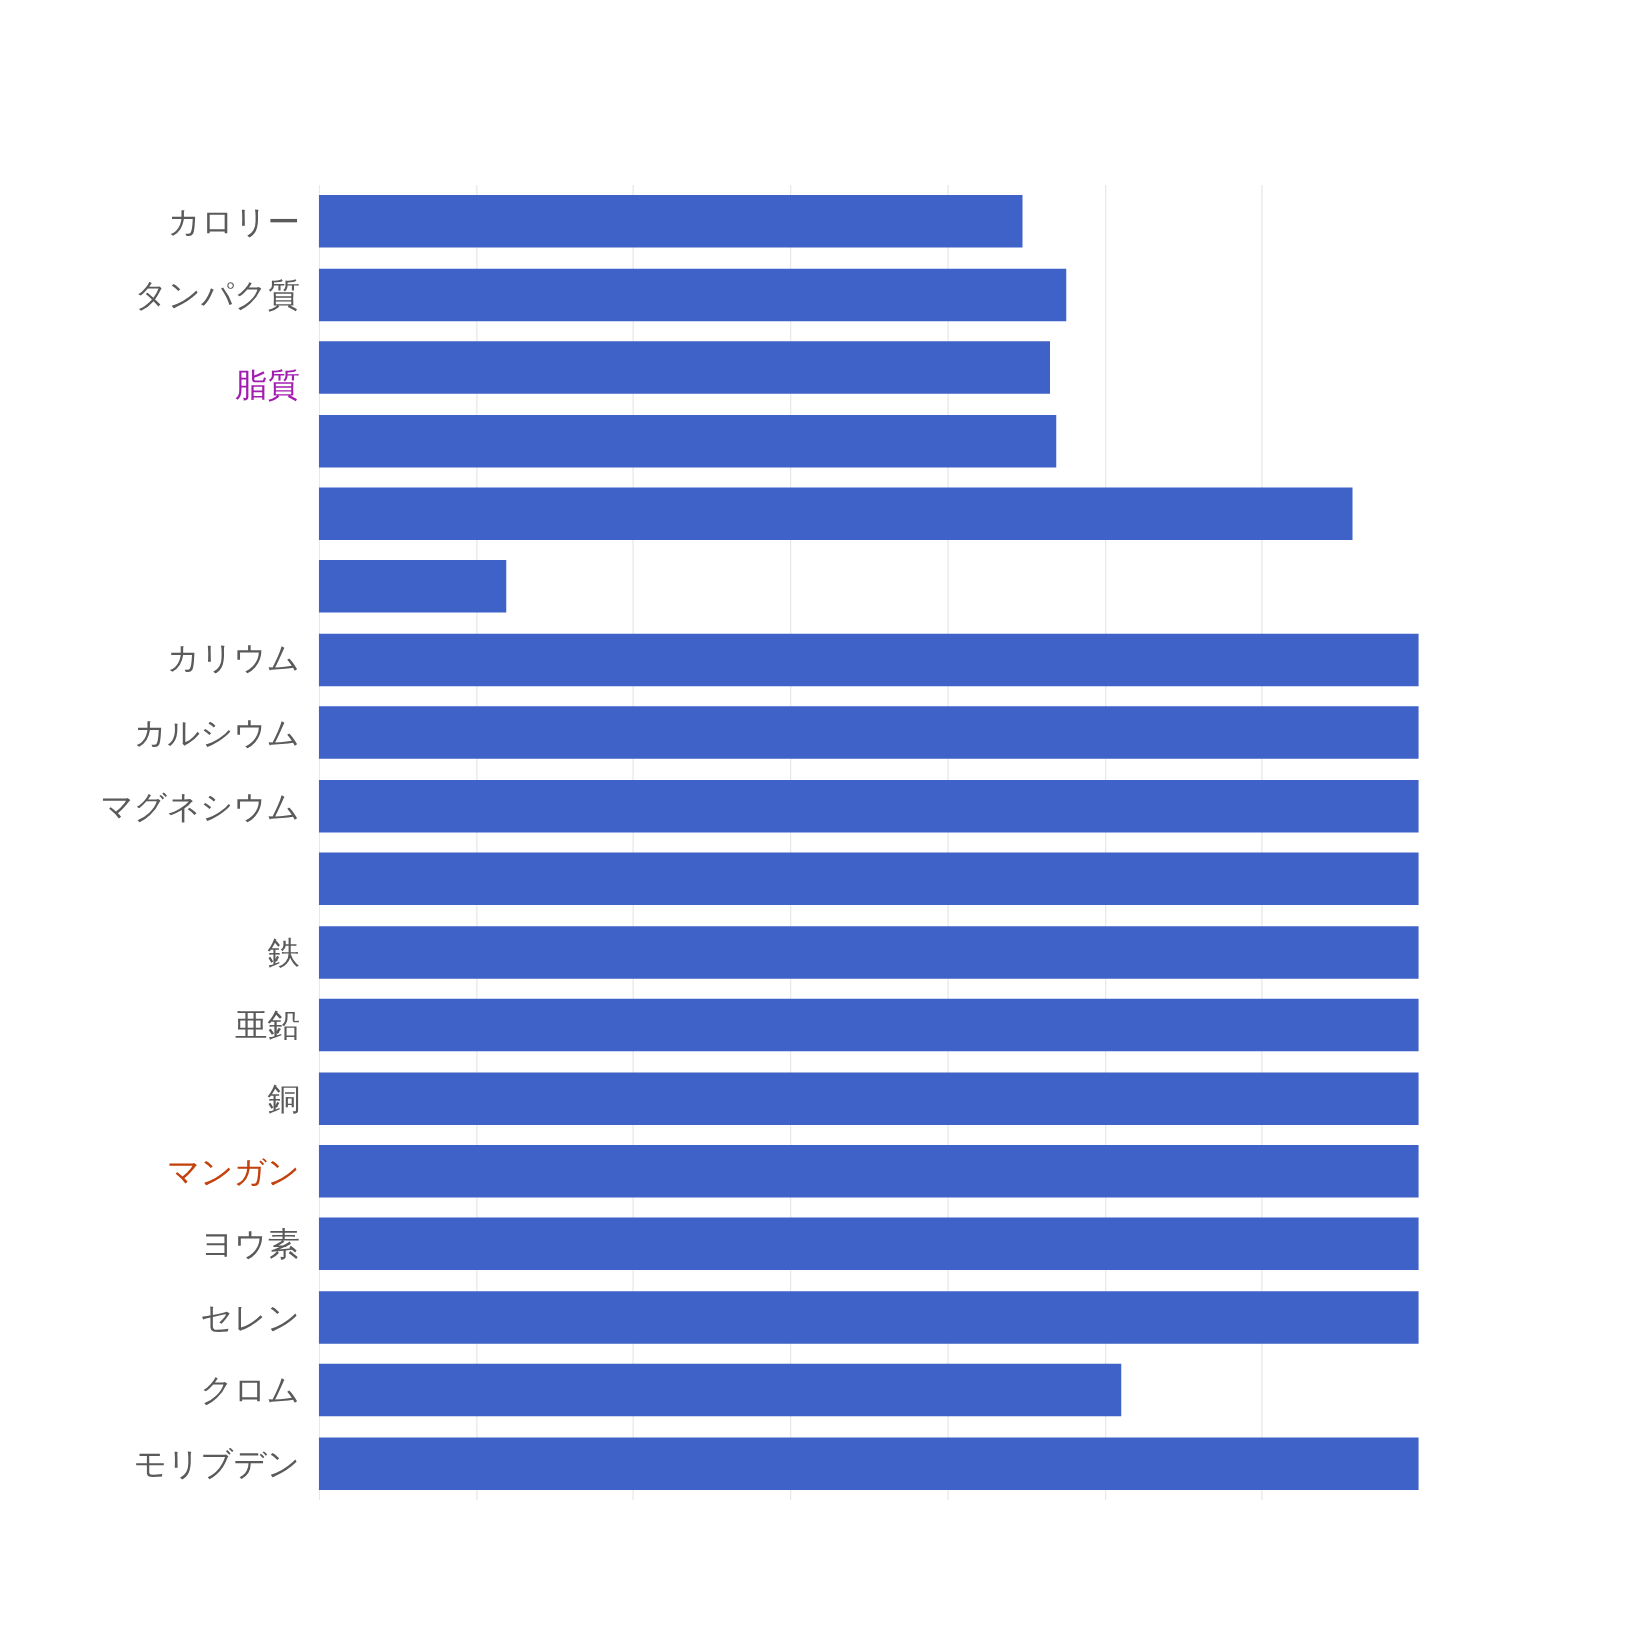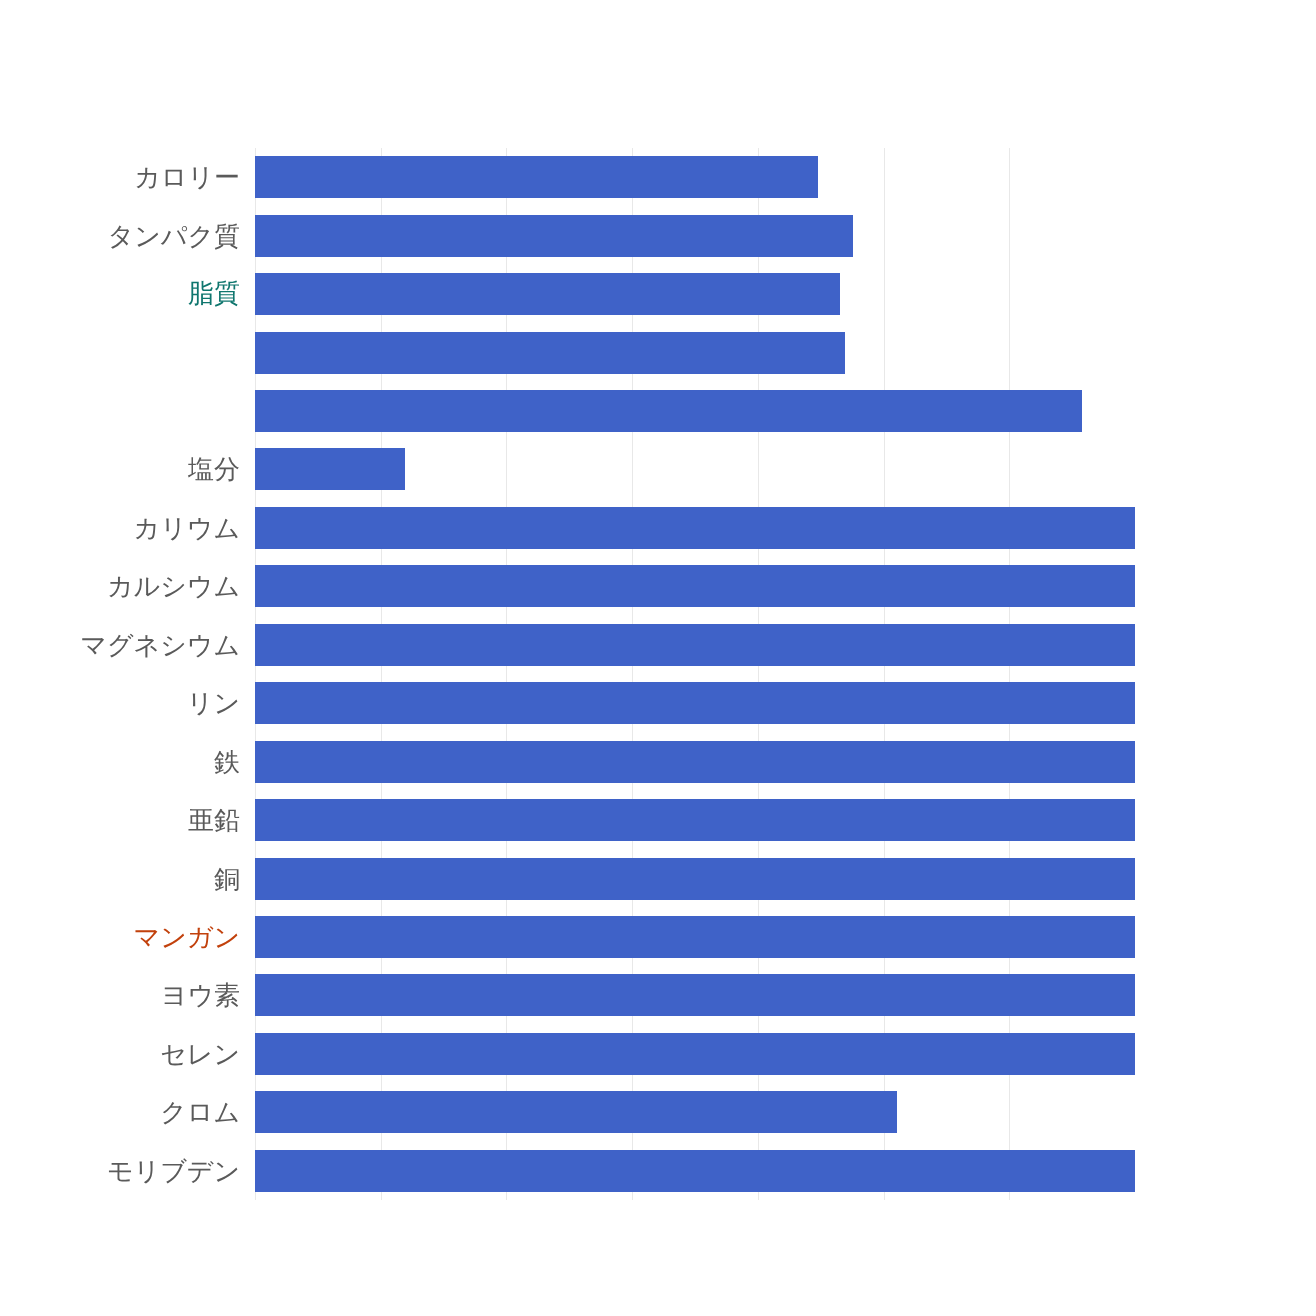--- a/index.html
+++ b/index.html
@@ -75,26 +75,24 @@
   }
 </style>
 </head>
 <body>
 
 <div id="chart-root">
 
   <div class="labels">
       <div class="cat-label" style="top: 14.2222px; color: rgb(90, 90, 90);">カロリー</div>
       <div class="cat-label" style="top: 72.6667px; color: rgb(90, 90, 90);">タンパク質</div>
-      <div class="cat-label" style="top: 130px; color: #0f766e;">脂質</div>
-      <div class="cat-label" style="top: 306.444px; color: rgb(90, 90, 90);">塩分</div>
-      <div class="cat-label" style="top: 364.889px; color: rgb(90, 90, 90);">カリウム</div>
+      <div class="cat-label" style="top: 145px; color: #a21caf;">脂質</div>
+      <div class="cat-label" style="top: 364.889px; color: rgb(90, 90, 90); font-family: Liberation Mono, monospace;">カリウム</div>
       <div class="cat-label" style="top: 423.333px; color: rgb(90, 90, 90);">カルシウム</div>
       <div class="cat-label" style="top: 481.778px; color: rgb(90, 90, 90);">マグネシウム</div>
-      <div class="cat-label" style="top: 540.222px; color: rgb(90, 90, 90);">リン</div>
       <div class="cat-label" style="top: 598.667px; color: rgb(90, 90, 90);">鉄</div>
       <div class="cat-label" style="top: 657.111px; color: rgb(90, 90, 90);">亜鉛</div>
       <div class="cat-label" style="top: 715.556px; color: rgb(90, 90, 90);">銅</div>
       <div class="cat-label" style="top: 774px; color: #c2410c;">マンガン</div>
       <div class="cat-label" style="top: 832.444px; color: rgb(90, 90, 90);">ヨウ素</div>
       <div class="cat-label" style="top: 890.889px; color: rgb(90, 90, 90);">セレン</div>
       <div class="cat-label" style="top: 949.333px; color: rgb(90, 90, 90);">クロム</div>
       <div class="cat-label" style="top: 1007.78px; color: rgb(90, 90, 90);">モリブデン</div>
     </div>
 

